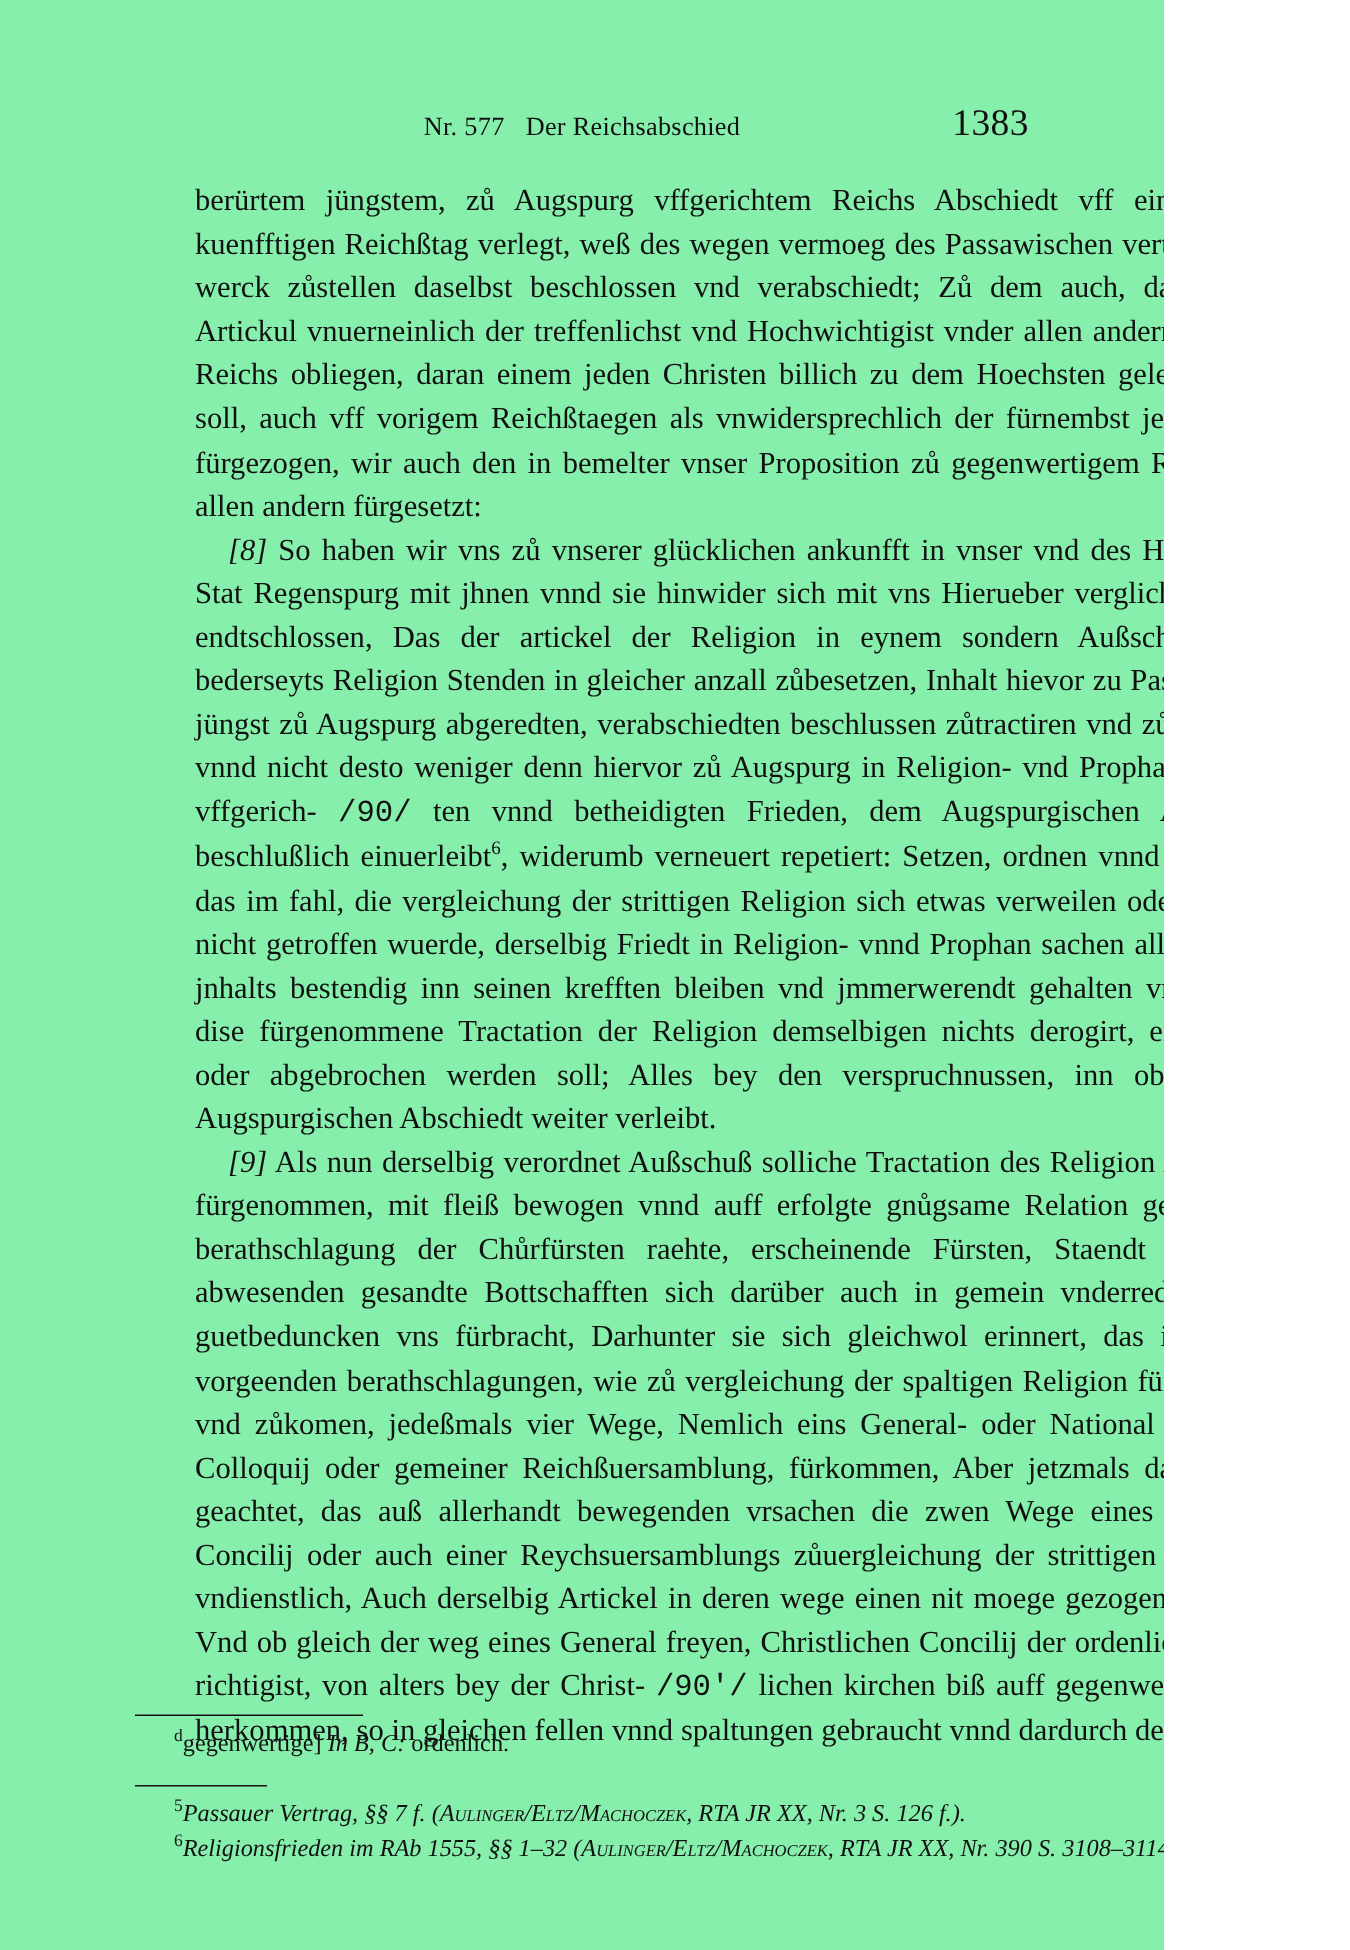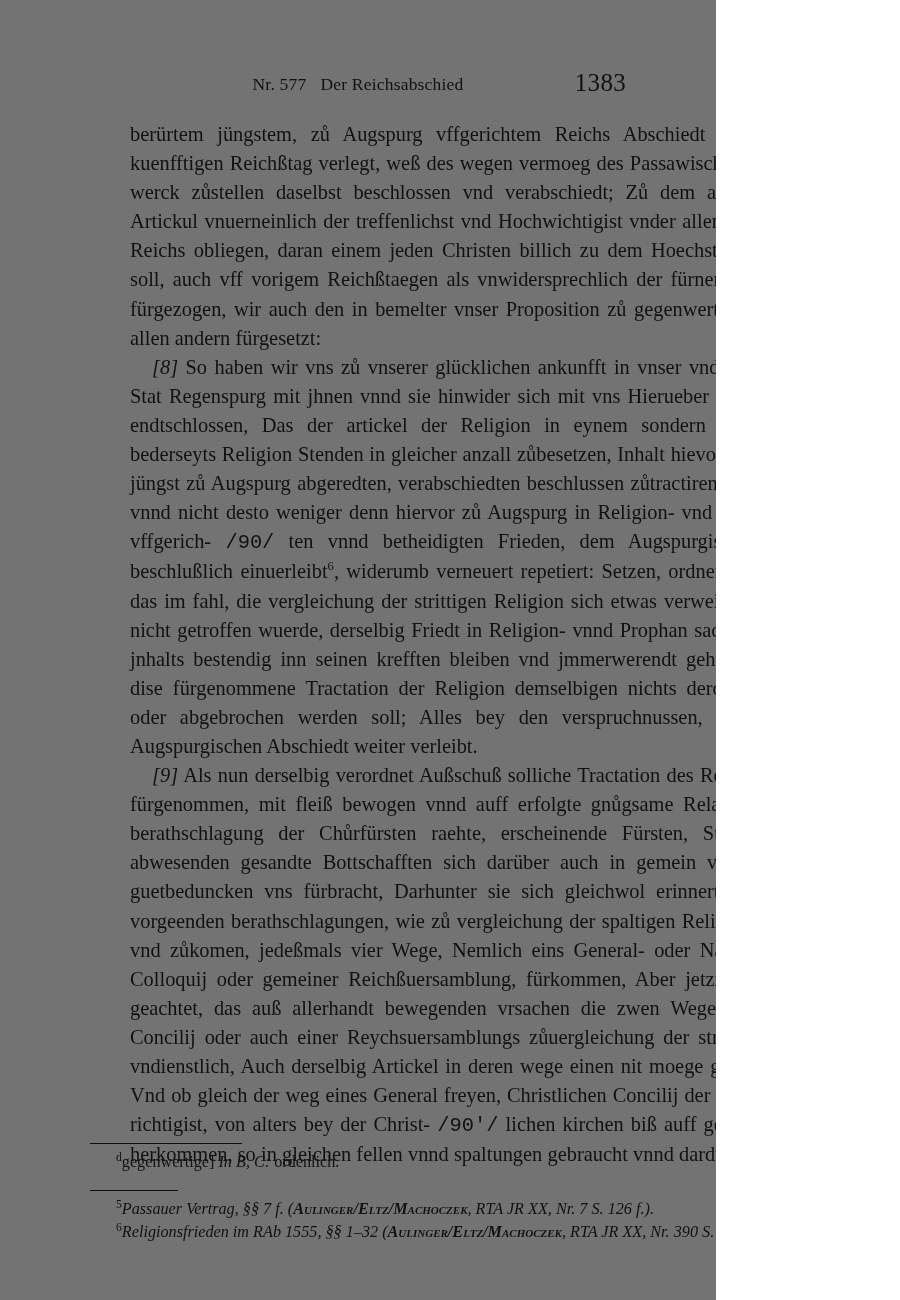--- a/index.html
+++ b/index.html
@@ -7,23 +7,23 @@
     margin: 0;
     padding: 0;
     background: #ffffff;
   }
   body {
     font-family: "Liberation Serif", "DejaVu Serif", serif;
     color: #111111;
   }
   .page {
     position: relative;
-    width: 716px;
+    width: 776px;
     height: 1300px;
-    background: #737373;
+    background: #86efac;
     overflow: hidden;
     box-sizing: border-box;
   }
 
   
   .running-head {
     position: absolute;
     top: 74px;
     left: 90px;
     right: 90px;
@@ -114,21 +114,20 @@
     font-size: 0.72em;
     vertical-align: super;
     line-height: 0;
     font-style: normal;
   }
   .app-italic { font-style: italic; }
   .app-roman  { font-style: normal; }
   .smallcaps {
     font-variant: small-caps;
     font-style: italic;
-    font-weight: bold;
   }
   .apparatus-notes .app-line {
     font-style: italic;
   }
 </style>
 </head>
 <body>
 
 <div class="page">
 
@@ -163,21 +162,21 @@
       <span class="app-italic">In B, C:</span>
       <span class="app-roman">ordenlich.</span>
     </p>
   </div>
 
   <div class="apparatus apparatus-notes">
     <hr class="app-rule short">
 
     <p class="app-line"><span class="app-marker">5</span><span>Passauer Vertrag,</span>
       <span>§§ 7 f.</span>
-      <span>(</span><span class="smallcaps">Aulinger/Eltz/Machoczek</span><span>, RTA JR XX, Nr. 7 S. 126 f.).</span>
+      <span>(</span><span class="smallcaps">Aulinger/Eltz/Machoczek</span><span>, RTA JR XX, Nr. 3 S. 126 f.).</span>
     </p>
 
     <p class="app-line"><span class="app-marker">6</span><span>Religionsfrieden im RAb 1555,</span>
       <span>§§ 1–32</span>
       <span>(</span><span class="smallcaps">Aulinger/Eltz/Machoczek</span><span>, RTA JR XX, Nr. 390 S. 3108–3114).</span>
     </p>
   </div>
 
 </div>
 

